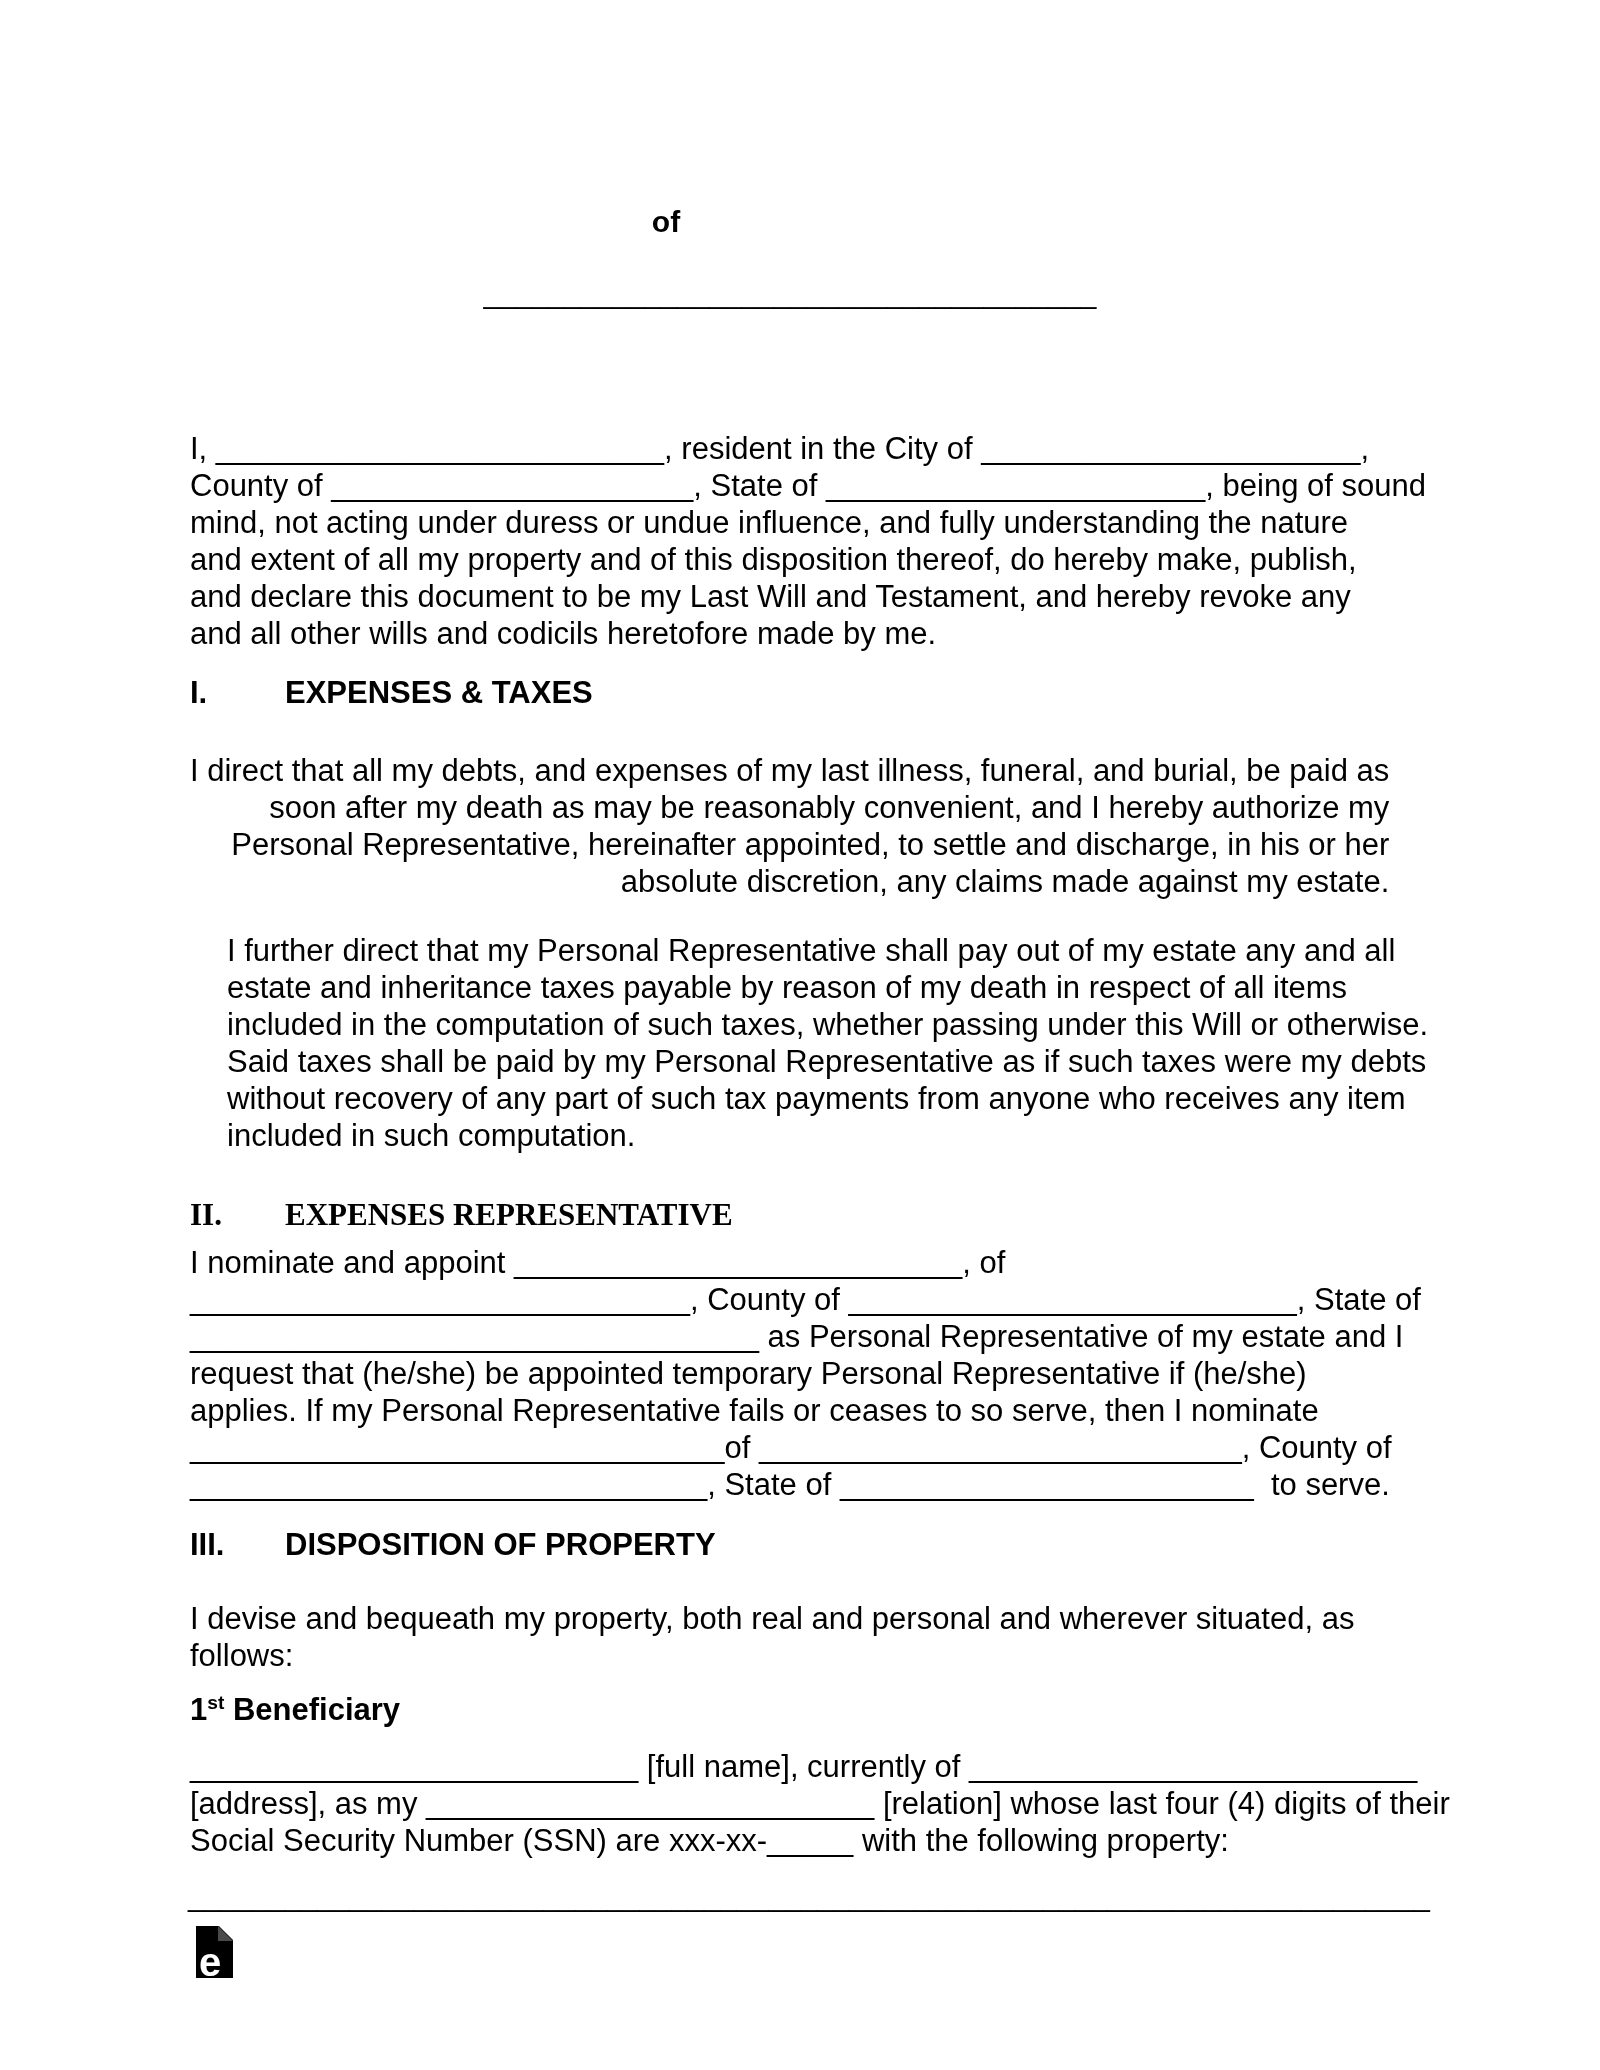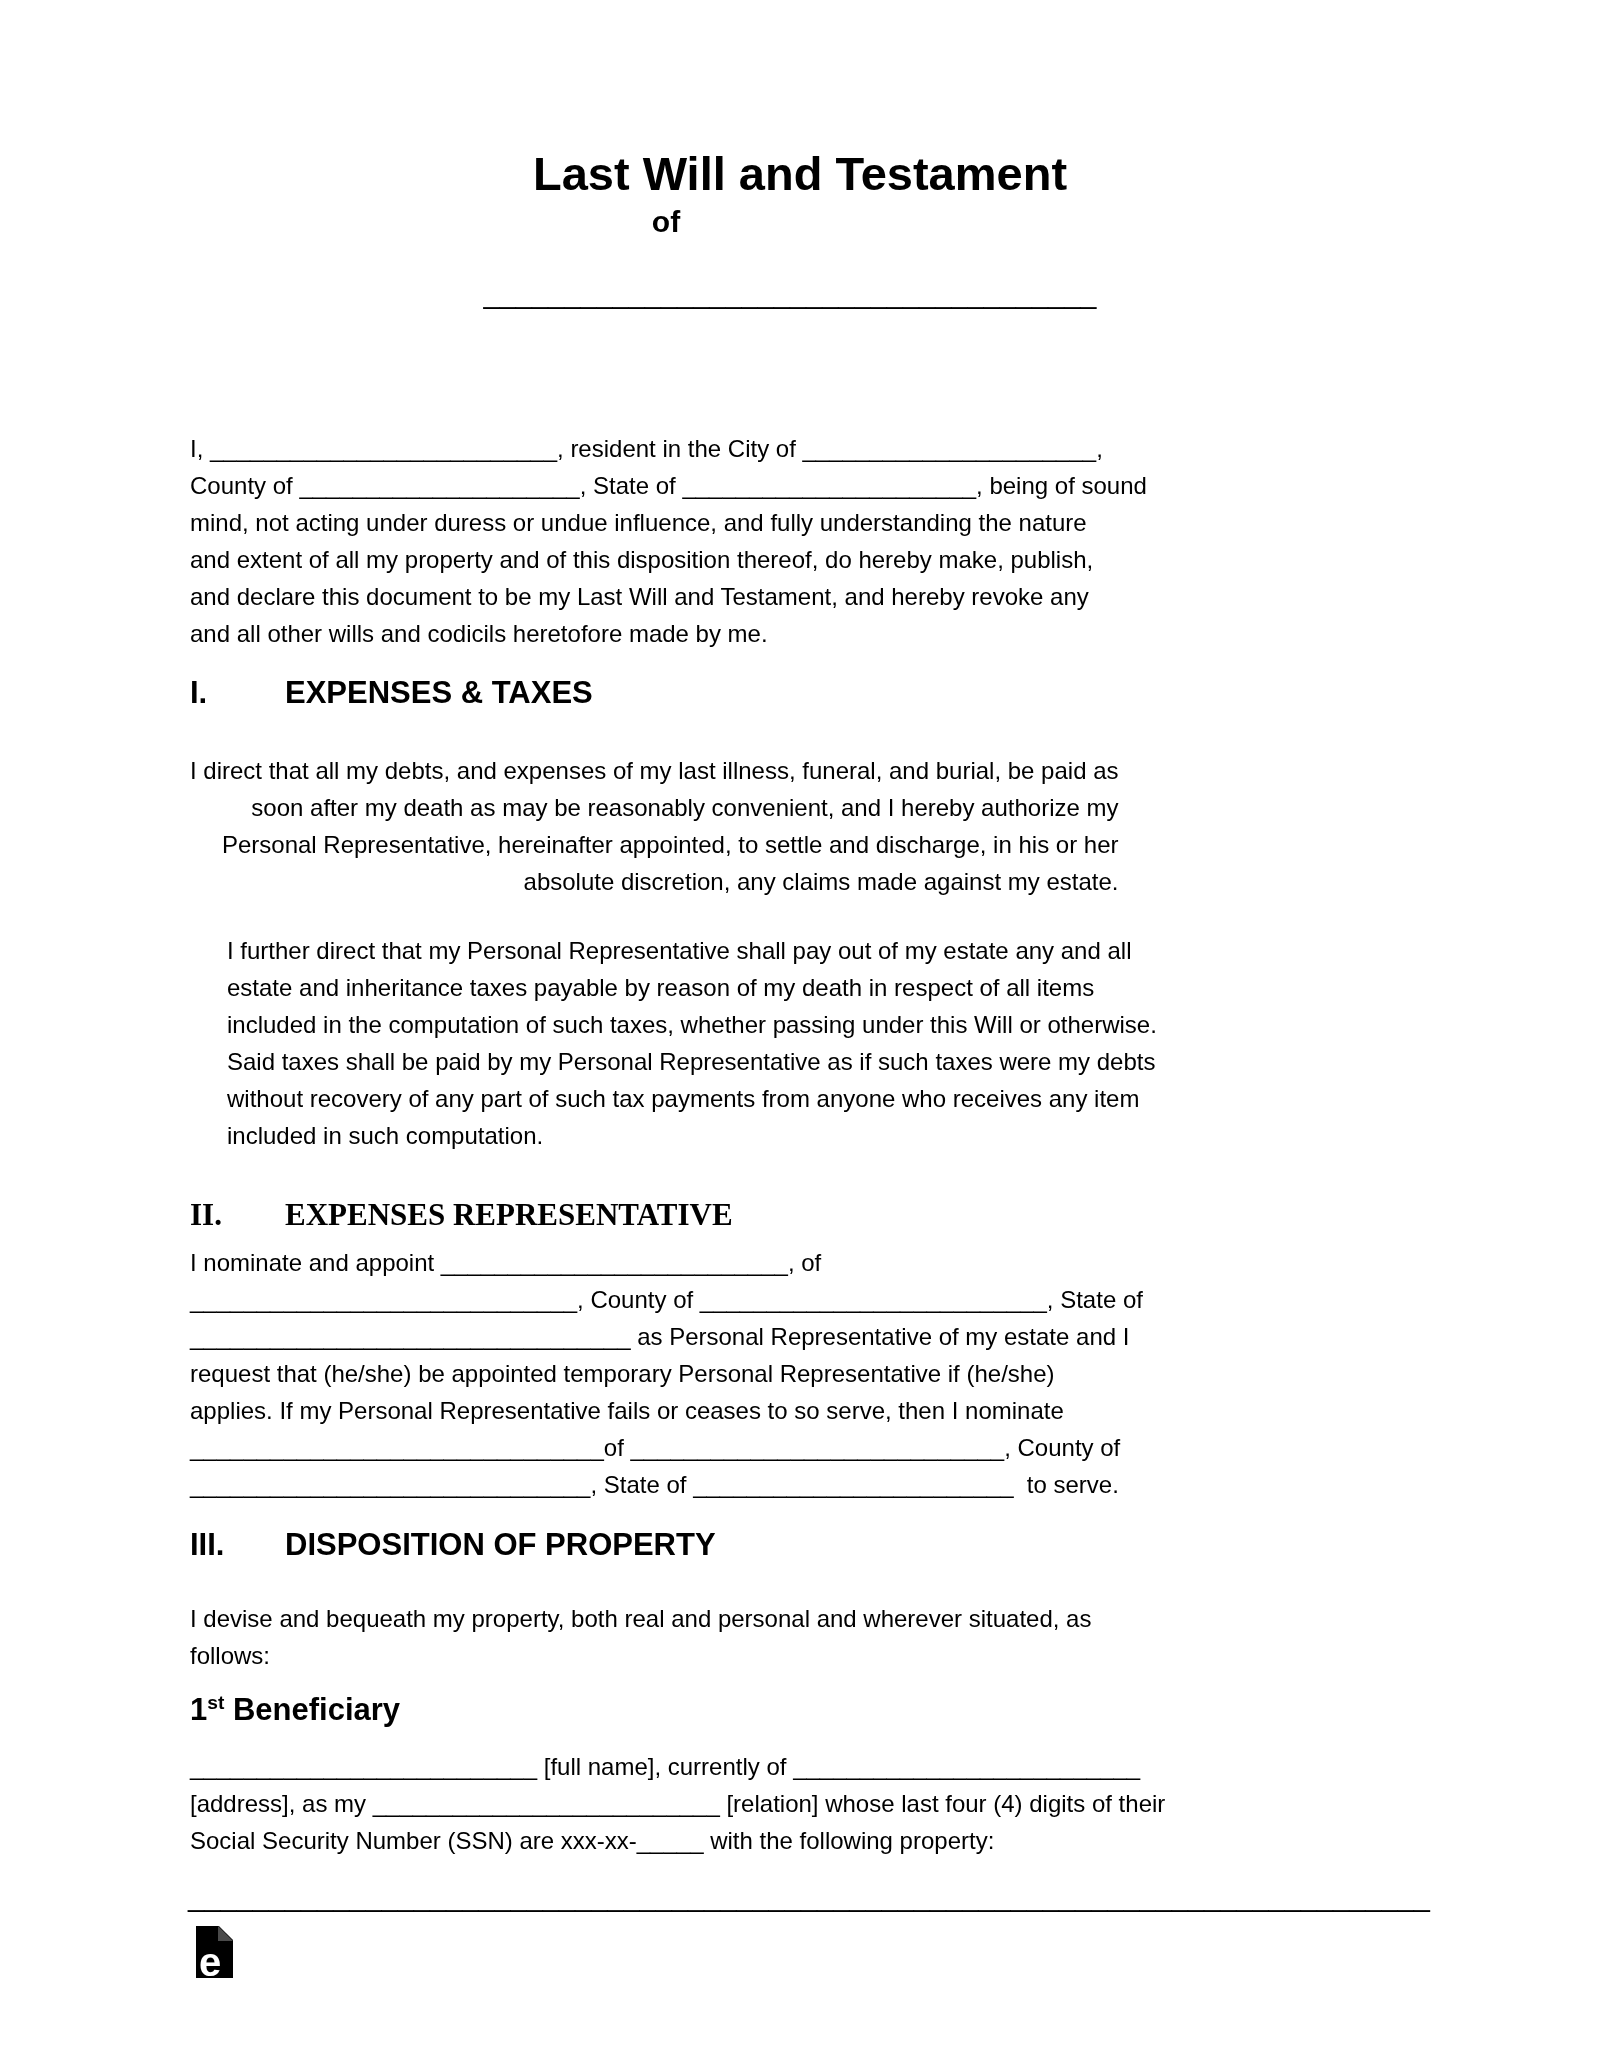--- a/index.html
+++ b/index.html
@@ -29,21 +29,21 @@
   .name-blank {
     position: absolute;
     top: 275px; left: 0; width: 1580px;
     text-align: center;
     font-size: 29px; line-height: 37px;
     white-space: pre;
   }
   .para {
     position: absolute;
     left: 190px;
-    font-size: 24px; line-height: 37px;
+    font-size: 31px; line-height: 37px;
     white-space: pre;
   }
   .sec-heading {
     position: absolute;
     left: 190px;
     display: flex;
     font-size: 31px; line-height: 37px; font-weight: bold;
     white-space: pre;
   }
   .sec-num { width: 95px; }
@@ -89,21 +89,20 @@
     position: absolute; left: 3px; bottom: 5px;
     font-size: 40px; line-height: 22px; font-weight: bold;
     color: #ffffff;
   }
 </style>
 </head>
 <body>
 
 <div class="page">
 
-  <div class="doc-title">Last Will and Testament</div>
 
   <div class="doc-subtitle">of</div>
 
   <div class="name-blank">______________________________________</div>
 
   <div class="para pos-opening">I, __________________________, resident in the City of ______________________,
 County of _____________________, State of ______________________, being of sound
 mind, not acting under duress or undue influence, and fully understanding the nature
 and extent of all my property and of this disposition thereof, do hereby make, publish,
 and declare this document to be my Last Will and Testament, and hereby revoke any

